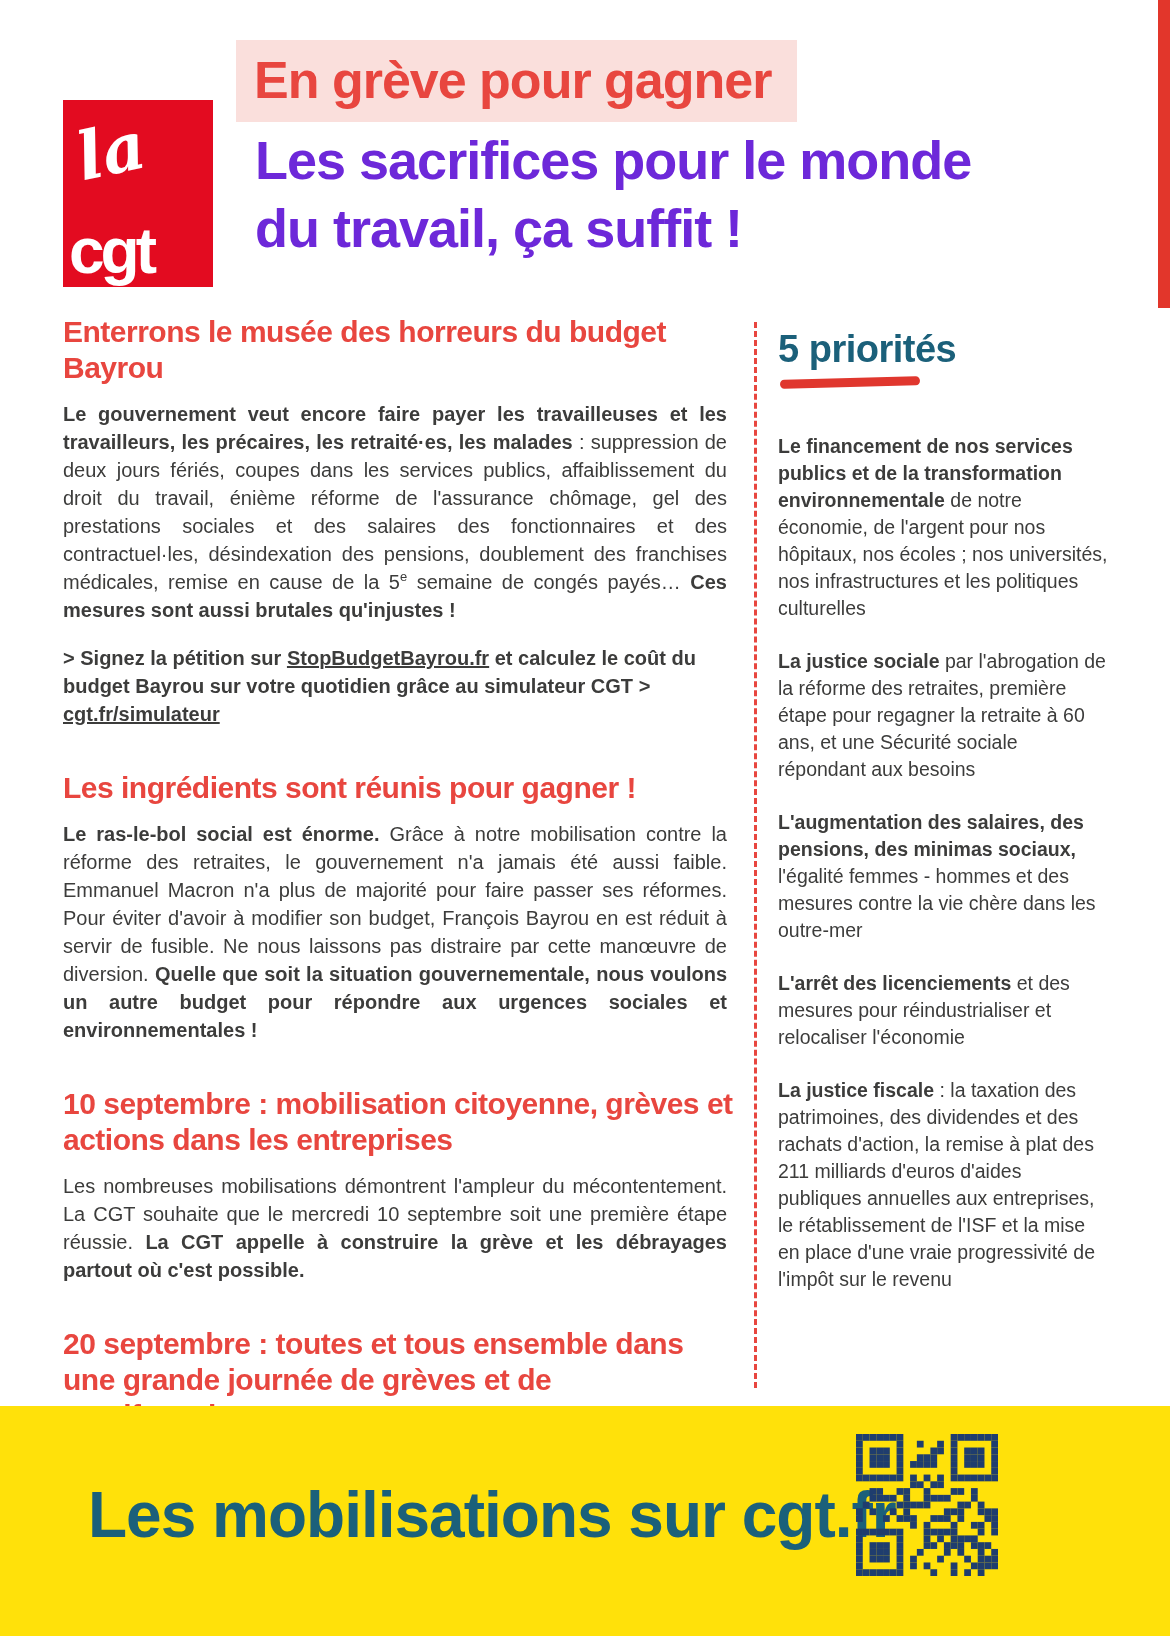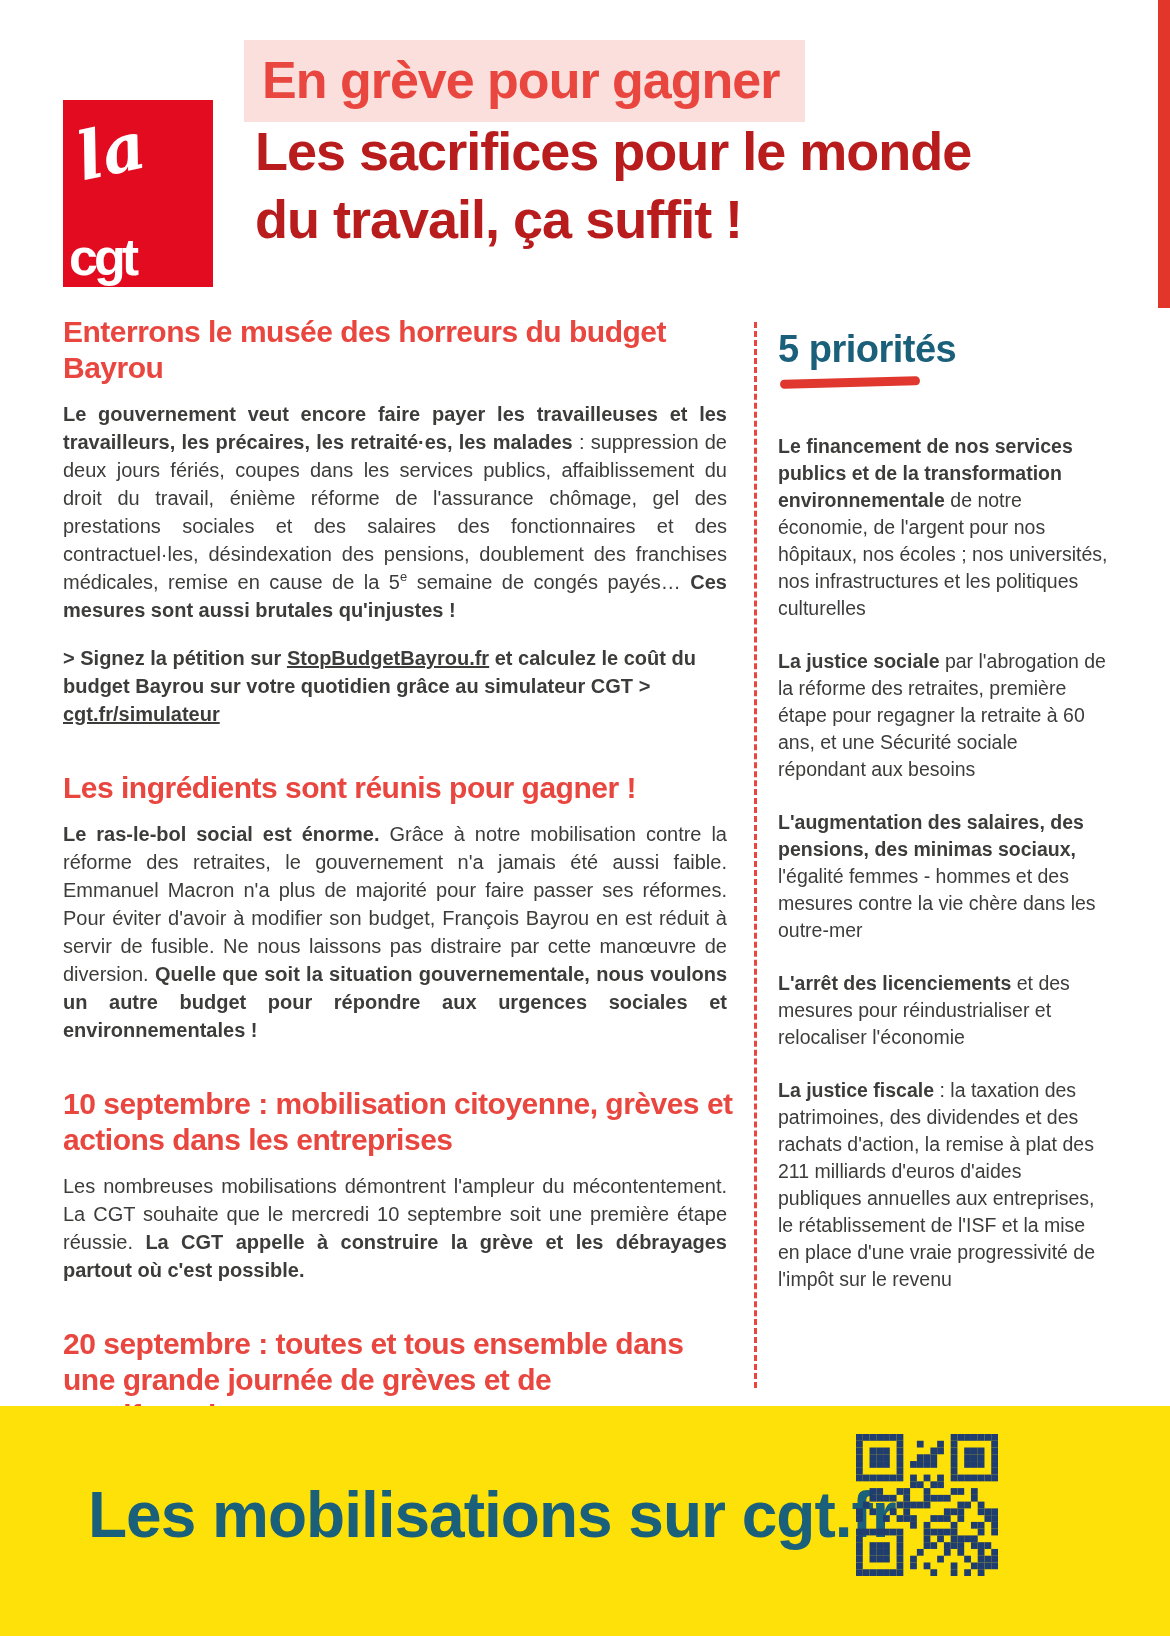--- a/index.html
+++ b/index.html
@@ -7,27 +7,27 @@
     position:relative;width:1170px;height:1636px;margin:0 auto;
     background:#ffffff;overflow:hidden;
     font-family:"Liberation Sans", sans-serif;color:#3c3c3b;
   }
   
   .edge-stripe{position:absolute;right:0;top:0;width:12px;height:308px;background:#e2362b;}
 
   
   .logo{position:absolute;left:63px;top:100px;width:150px;height:187px;background:#e30b20;color:#fff;}
   .logo .la{position:absolute;left:14px;top:18px;font-family:"DejaVu Serif", serif;font-style:italic;font-weight:700;font-size:66px;transform:rotate(-12deg);line-height:1;}
-  .logo .cgt{position:absolute;left:6px;bottom:4px;font-weight:800;font-size:52px;letter-spacing:-4px;line-height:1;}
-
-  
-  .banner{position:absolute;left:244px;top:40px;background:#fadfdc;padding:10px 26px 12px 18px;
+  .logo .cgt{position:absolute;left:6px;bottom:4px;font-weight:800;font-size:64px;letter-spacing:-4px;line-height:1;}
+
+  
+  .banner{position:absolute;left:236px;top:40px;background:#fadfdc;padding:10px 26px 12px 18px;
     font-weight:800;font-size:52px;color:#e8463f;letter-spacing:-1px;white-space:nowrap;}
-  .title{position:absolute;left:255px;top:117px;width:860px;
-    font-weight:800;font-size:54px;line-height:68px;color:#b91c1c;letter-spacing:-1px;}
+  .title{position:absolute;left:255px;top:126px;width:860px;
+    font-weight:800;font-size:54px;line-height:68px;color:#6d28d9;letter-spacing:-1px;}
 
   
   .left-col{position:absolute;left:63px;top:314px;width:680px;}
   .sep{position:absolute;left:754px;top:322px;height:1066px;width:0;border-left:3px dashed #e8463f;}
   .right-col{position:absolute;left:778px;top:328px;width:330px;}
 
   .red-h{margin:0 0 14px 0;color:#e8463f;font-weight:800;font-size:30px;line-height:36px;letter-spacing:-0.5px;}
   .mt{margin-top:42px;}
   .body{margin:0 16px 20px 0;font-size:20px;line-height:28px;}
   .just{text-align:justify;}

